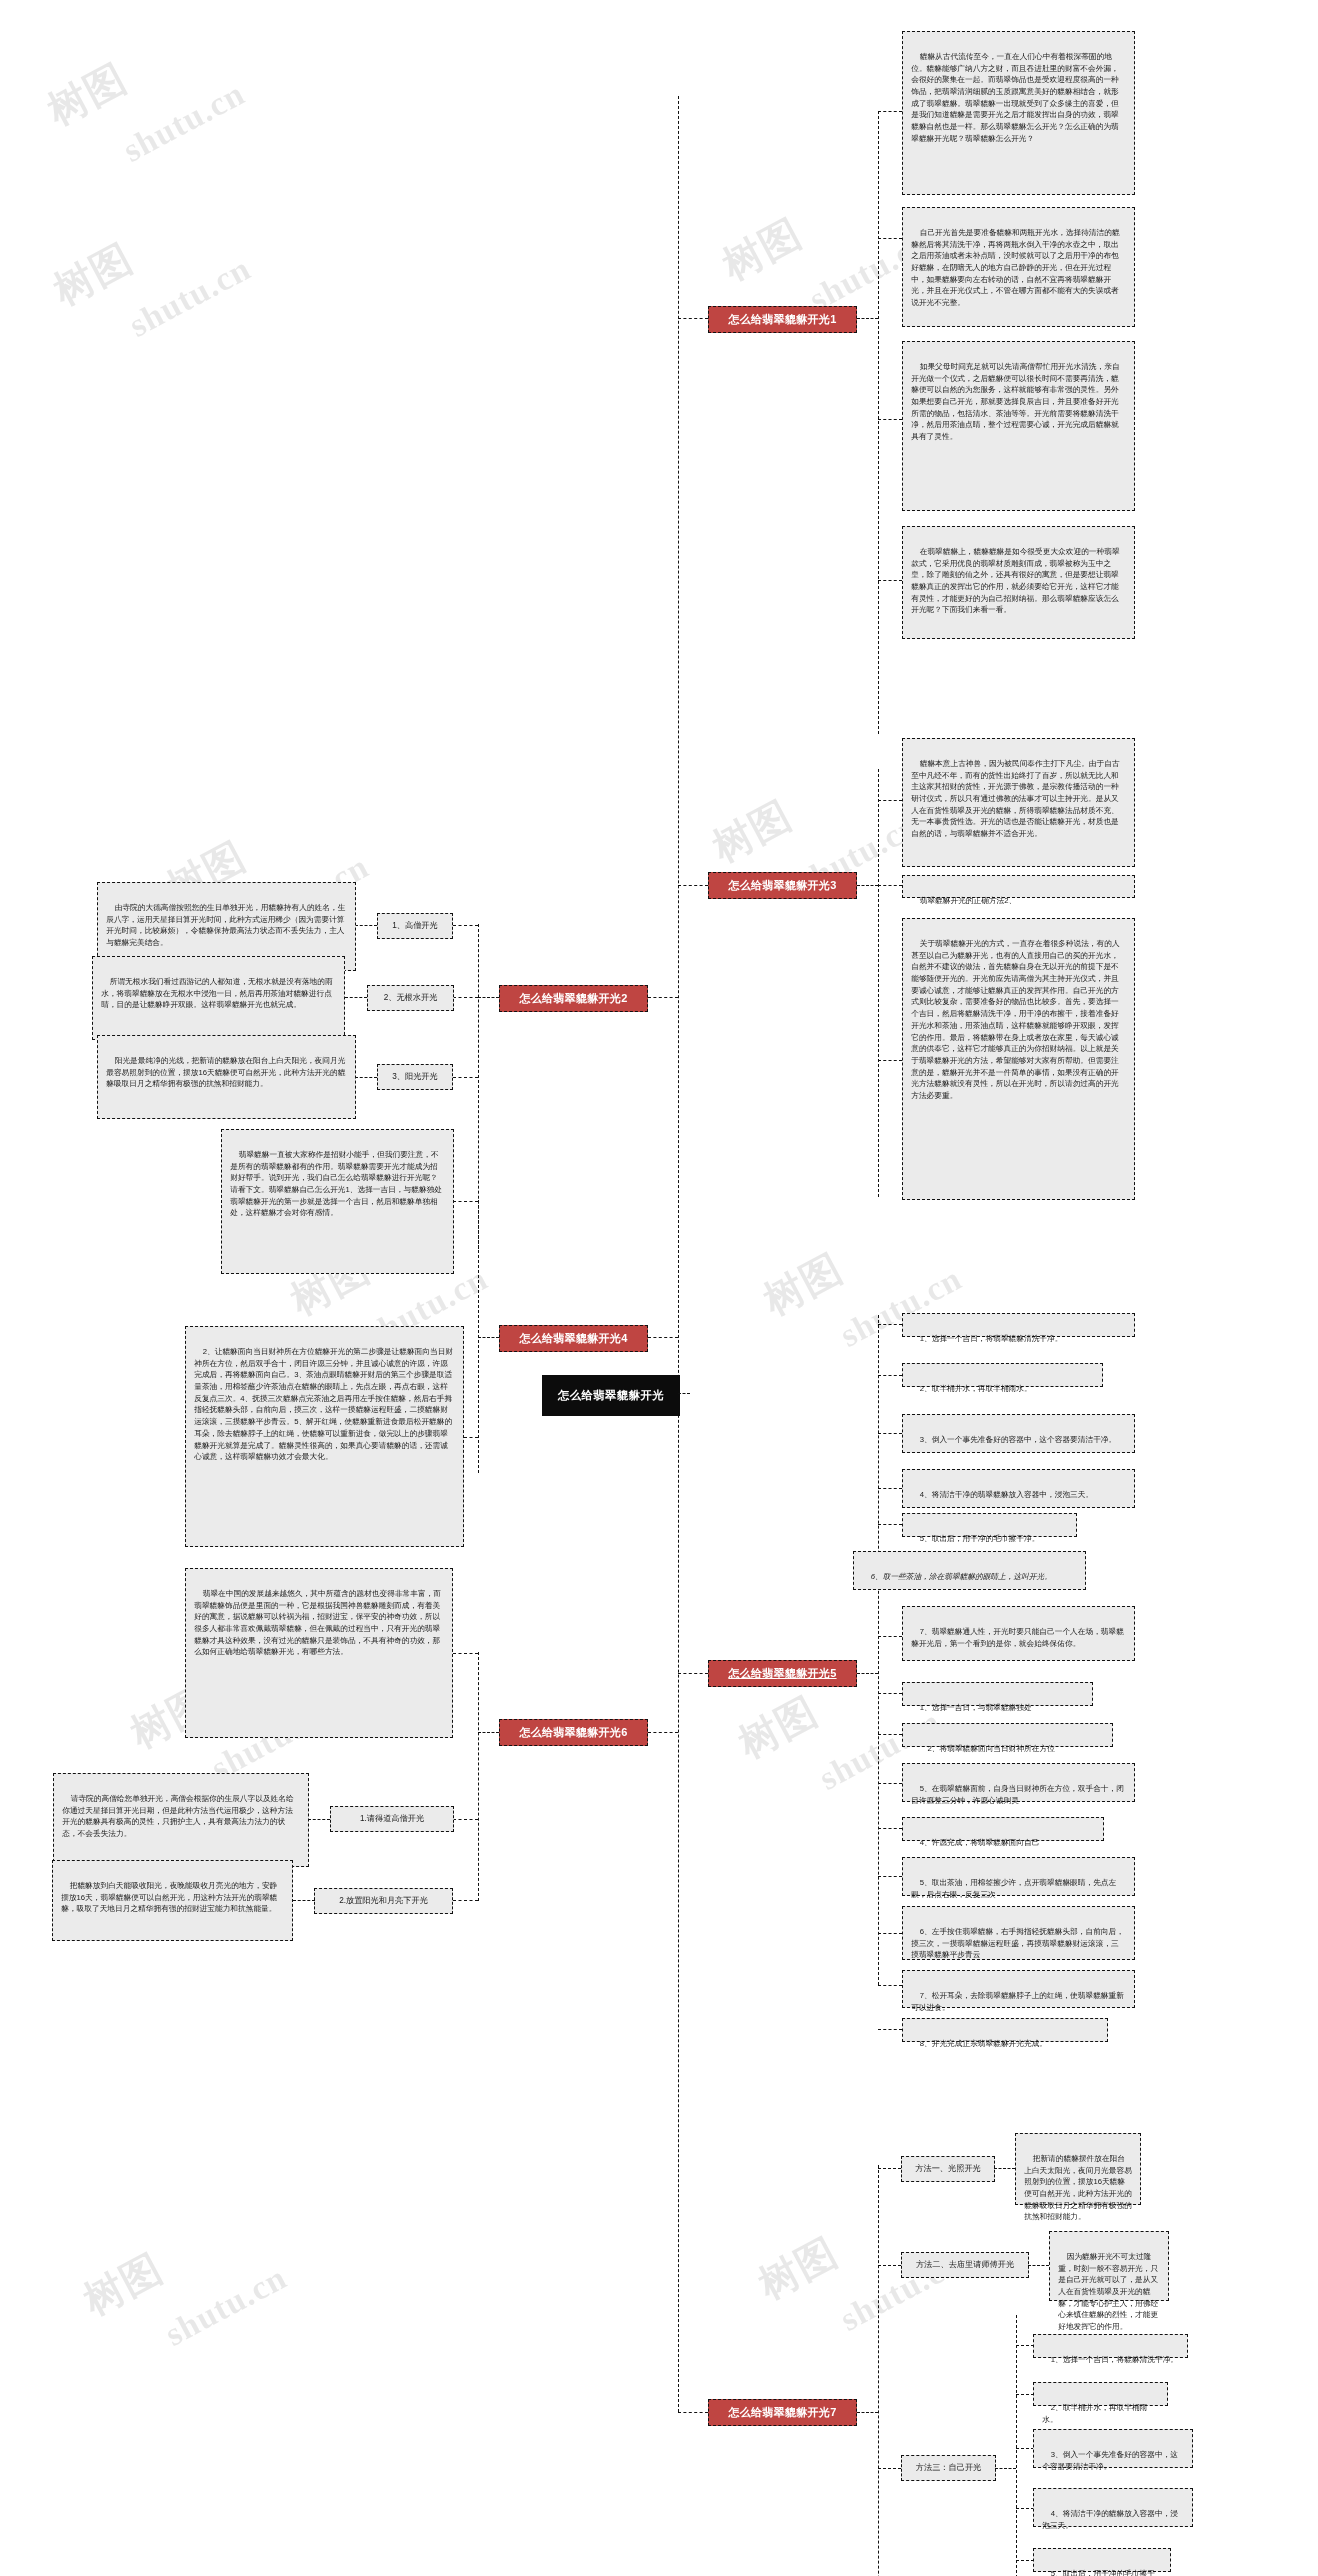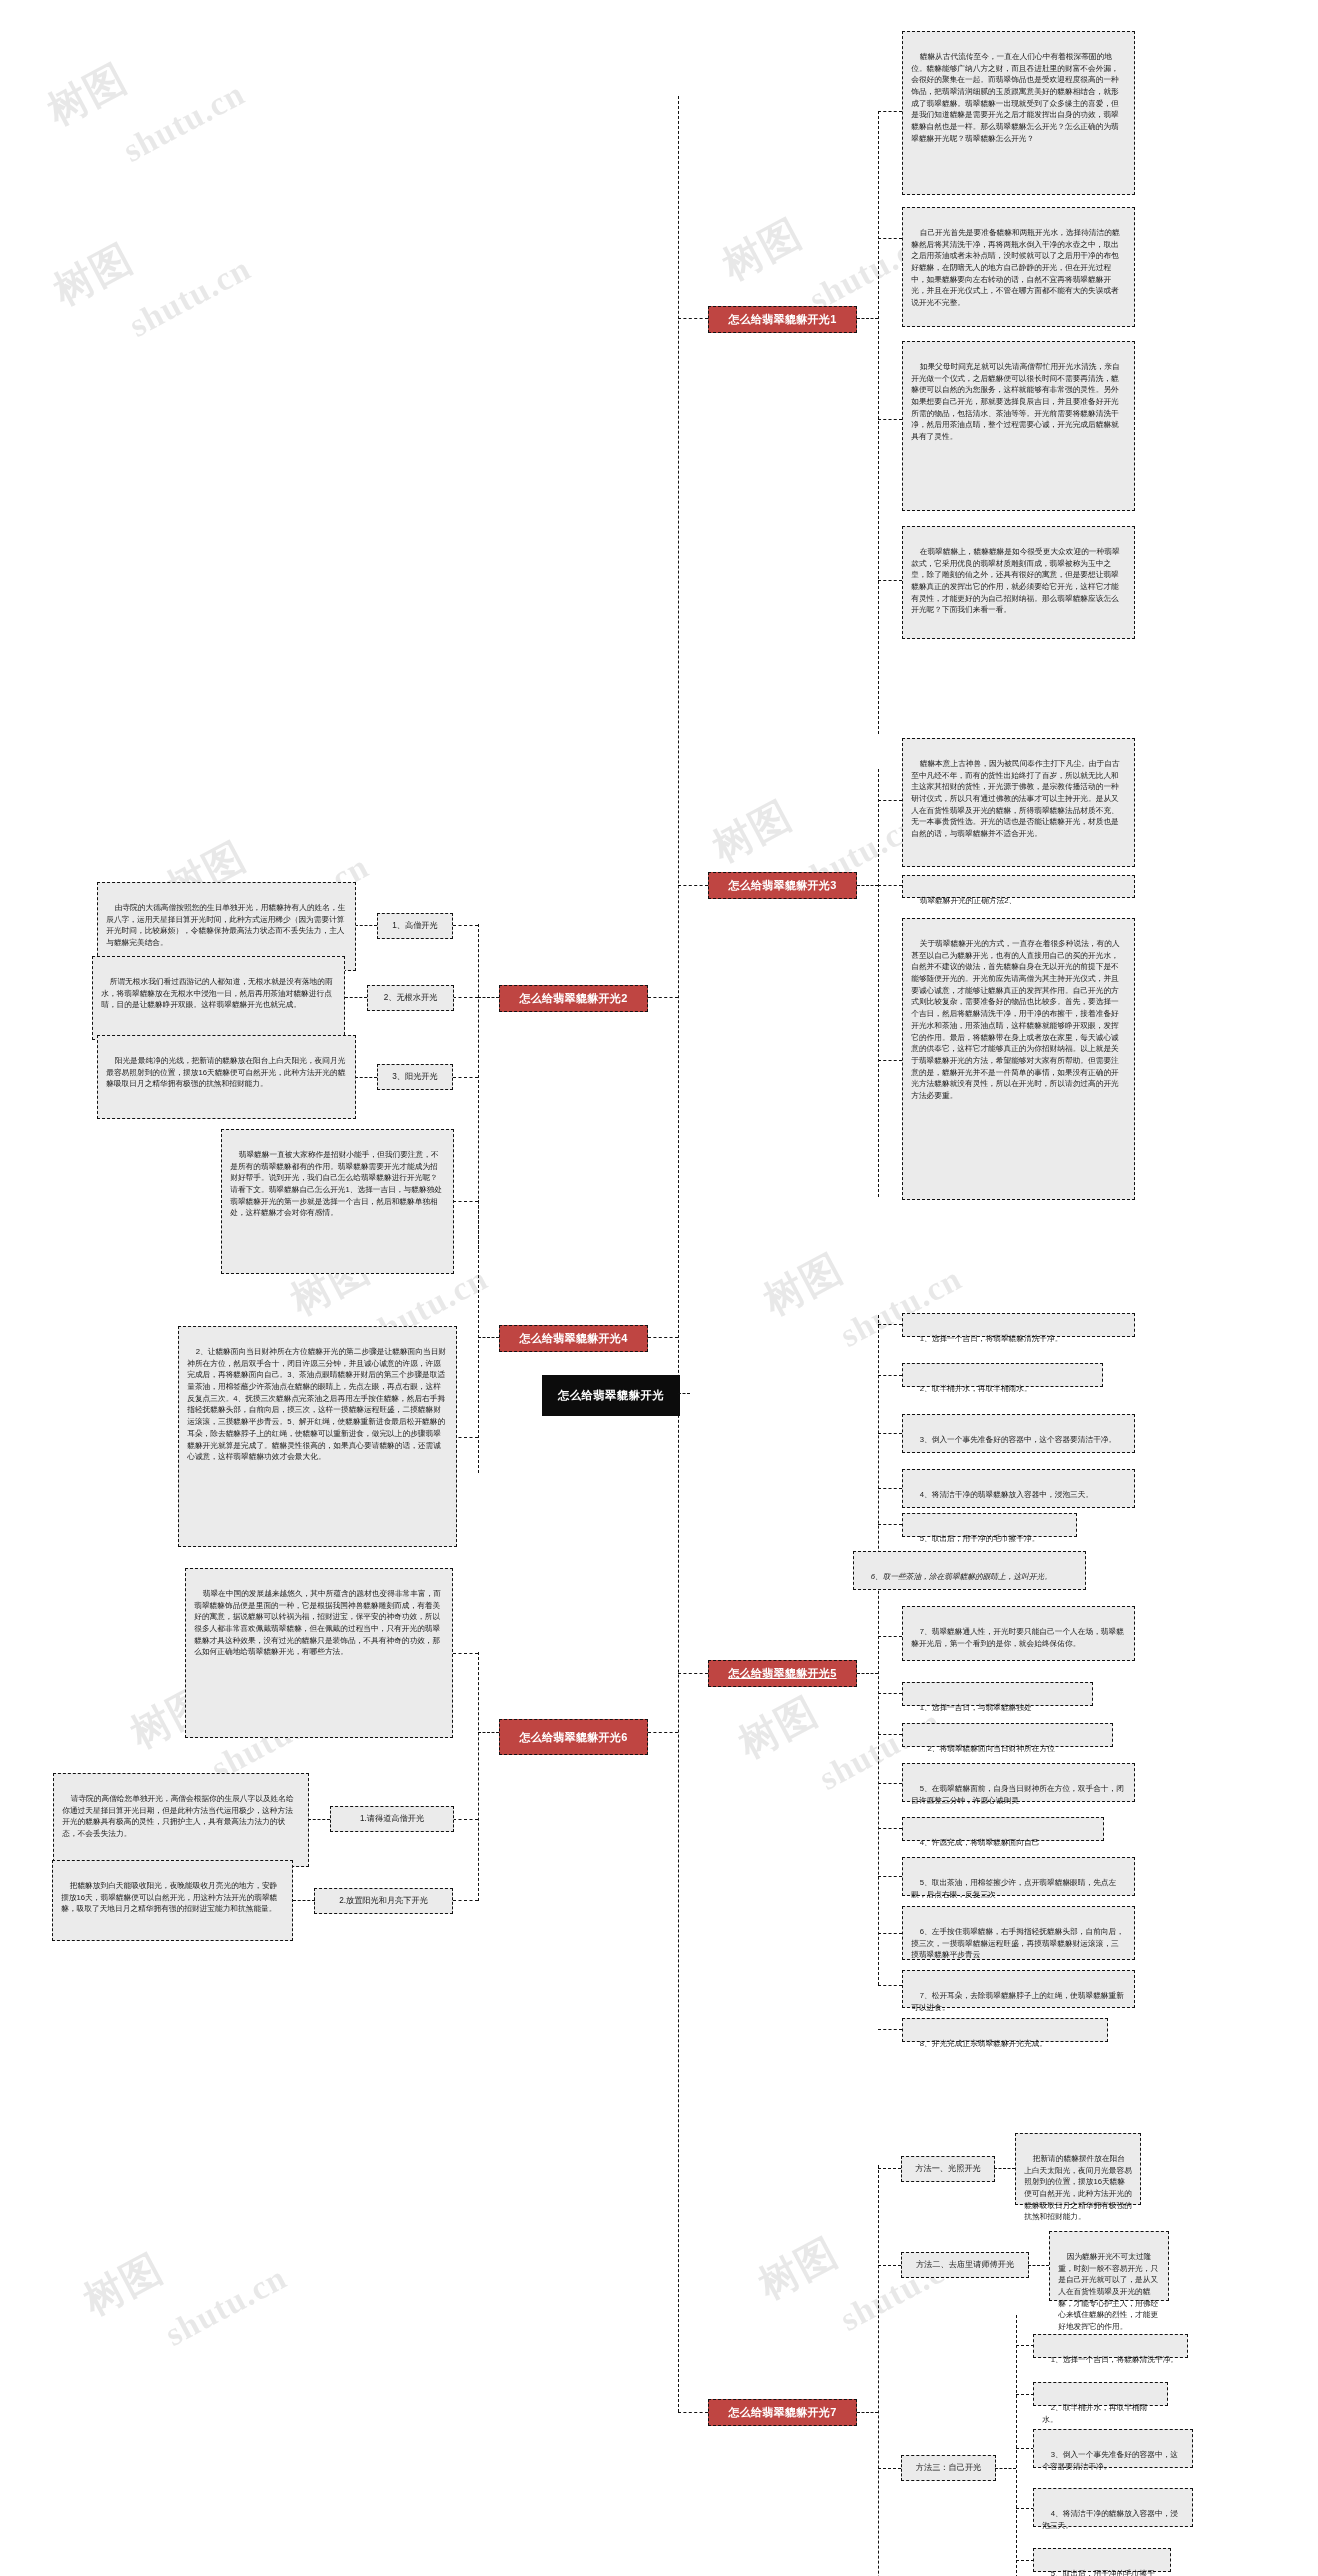--- a/index.html
+++ b/index.html
@@ -348,26 +348,26 @@
   </div>
   <div class="hline" style="left:478px; top:1337px; width:20.6px;"></div>
   <div class="vline" style="left:478px; top:1200px; height:273px;"></div>
 
   <div class="hline" style="left:453px; top:1201px; width:25px;"></div>
   <div class="node plain fs-body" style="left:221px; top:1129px; width:233px; height:145px;">
     <span>翡翠貔貅一直被大家称作是招财小能手，但我们要注意，不是所有的翡翠貔貅都有的作用。翡翠貔貅需要开光才能成为招财好帮手。说到开光，我们自己怎么给翡翠貔貅进行开光呢？请看下文。翡翠貔貅自己怎么开光1、选择一吉日，与貔貅独处翡翠貔貅开光的第一步就是选择一个吉日，然后和貔貅单独相处，这样貔貅才会对你有感情。</span>
   </div>
 
   <div class="hline" style="left:453px; top:1437px; width:25px;"></div>
-  <div class="node plain fs-body" style="left:178px; top:1326px; width:279px; height:221px;">
+  <div class="node plain fs-body" style="left:185px; top:1326px; width:279px; height:221px;">
     <span>2、让貔貅面向当日财神所在方位貔貅开光的第二步骤是让貔貅面向当日财神所在方位，然后双手合十，闭目许愿三分钟，并且诚心诚意的许愿，许愿完成后，再将貔貅面向自己。3、茶油点眼睛貔貅开财后的第三个步骤是取适量茶油，用棉签蘸少许茶油点在貔貅的眼睛上，先点左眼，再点右眼，这样反复点三次。4、抚摸三次貔貅点完茶油之后再用左手按住貔貅，然后右手拇指轻抚貔貅头部，自前向后，摸三次，这样一摸貔貅运程旺盛，二摸貔貅财运滚滚，三摸貔貅平步青云。5、解开红绳，使貔貅重新进食最后松开貔貅的耳朵，除去貔貅脖子上的红绳，使貔貅可以重新进食，做完以上的步骤翡翠貔貅开光就算是完成了。貔貅灵性很高的，如果真心要请貔貅的话，还需诚心诚意，这样翡翠貔貅功效才会最大化。</span>
   </div>
 
   <div class="hline" style="left:648px; top:1732px; width:30px;"></div>
-  <div class="node red fs-red" style="left:499px; top:1719px; width:149px; height:36px; display:flex; align-items:center; justify-content:center;">
+  <div class="node red fs-red" style="left:499px; top:1719px; width:149px; height:27px; display:flex; align-items:center; justify-content:center;">
     <span>怎么给翡翠貔貅开光6</span>
   </div>
   <div class="hline" style="left:478px; top:1732px; width:20.6px;"></div>
   <div class="vline" style="left:478px; top:1652px; height:249px;"></div>
 
   <div class="hline" style="left:453px; top:1653px; width:25px;"></div>
   <div class="node plain fs-body" style="left:185px; top:1568px; width:268px; height:170px;">
     <span>翡翠在中国的发展越来越悠久，其中所蕴含的题材也变得非常丰富，而翡翠貔貅饰品便是里面的一种，它是根据我国神兽貔貅雕刻而成，有着美好的寓意，据说貔貅可以转祸为福，招财进宝，保平安的神奇功效，所以很多人都非常喜欢佩戴翡翠貔貅，但在佩戴的过程当中，只有开光的翡翠貔貅才具这种效果，没有过光的貔貅只是装饰品，不具有神奇的功效，那么如何正确地给翡翠貔貅开光，有哪些方法。</span>
   </div>
 

